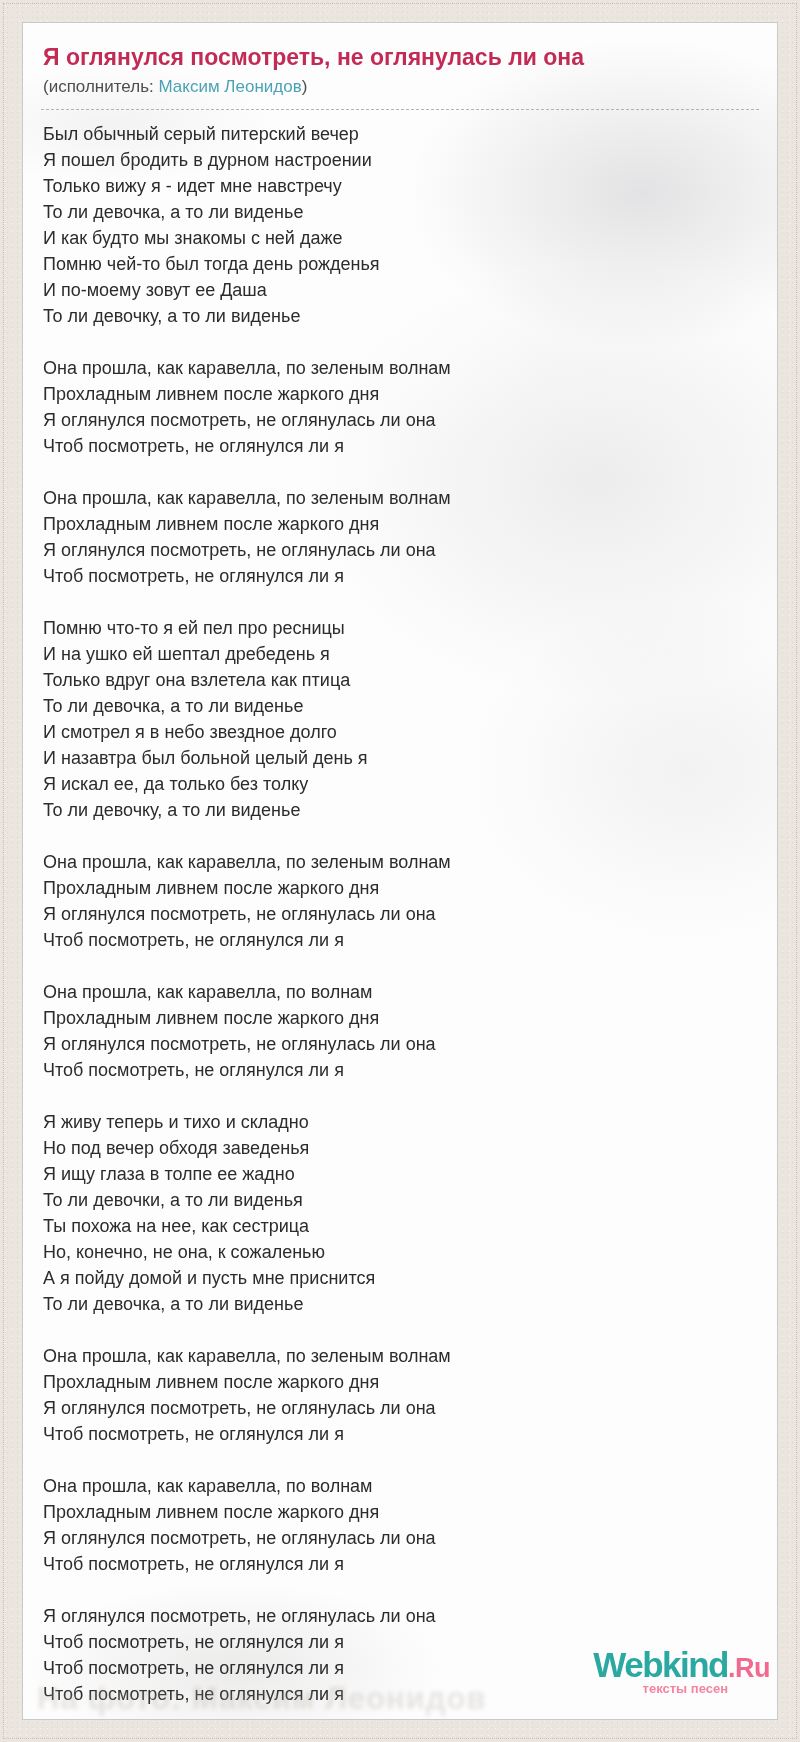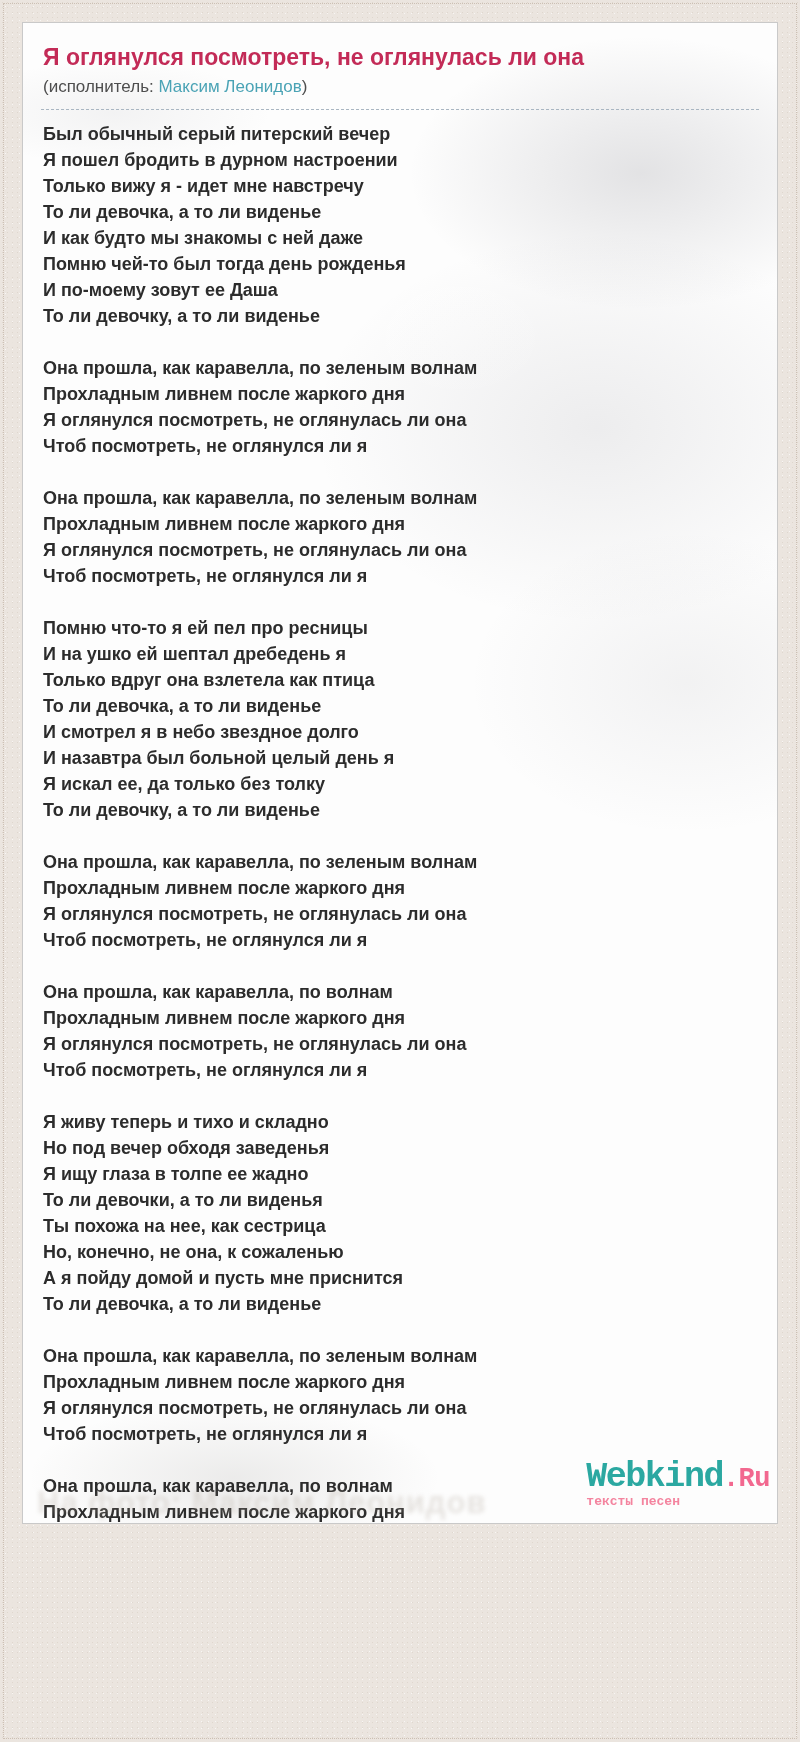--- a/index.html
+++ b/index.html
@@ -17,21 +17,21 @@
     background-size: 5px 5px, 7px 7px;
     background-position: 0 0, 2px 3px;
   }
   .dotted-frame {
     position: absolute; inset: 3px;
     border: 1px dotted #ccc0b4;
     pointer-events: none;
   }
   .card {
     position: absolute; left: 22px; top: 22px;
-    width: 756px; height: 1502px;
+    width: 756px; height: 1698px;
     box-sizing: border-box;
     background: #fdfdfd;
     border: 1px solid #c9c9c9;
     overflow: hidden;
   }
   
   .photo-layer {
     position: absolute; inset: 0; pointer-events: none;
     background:
       radial-gradient(ellipse 44% 13% at 82% 10%, rgba(96,96,106,0.17), transparent 70%),
@@ -55,34 +55,32 @@
   .title-divider {
     margin-top: 7px;
     border-bottom: 1px dashed #a9b6c2;
     height: 0;
   }
   .lyrics {
     margin: 11px 0 0 2px;
     font-size: 18px; line-height: 26px;
     color: #2c2c2c;
     white-space: pre-line;
-    font-weight: bold;
   }
   .photo-caption-wm {
     position: absolute; left: 14px; bottom: 2px;
     font-size: 31px; font-weight: bold; letter-spacing: 1px;
     color: #b3a99e; opacity: 0.30;
     filter: blur(2px);
     white-space: nowrap; pointer-events: none;
   }
   .logo {
-    position: absolute; right: 7px; bottom: 3px;
-    text-decoration: none; display: block;
+    position: absolute; right: 7px; bottom: 12px;
+    text-align: right; text-decoration: none; display: block;
     line-height: 1;
-    font-family: Liberation Mono, monospace;
   }
   .logo-main {
     font-size: 35px; font-weight: bold; letter-spacing: -1.5px;
     color: #2ba8a1;
   }
   .logo-suffix {
     font-size: 27px; font-weight: bold; letter-spacing: -0.5px;
     color: #f2688f;
   }
   .logo-tagline {

